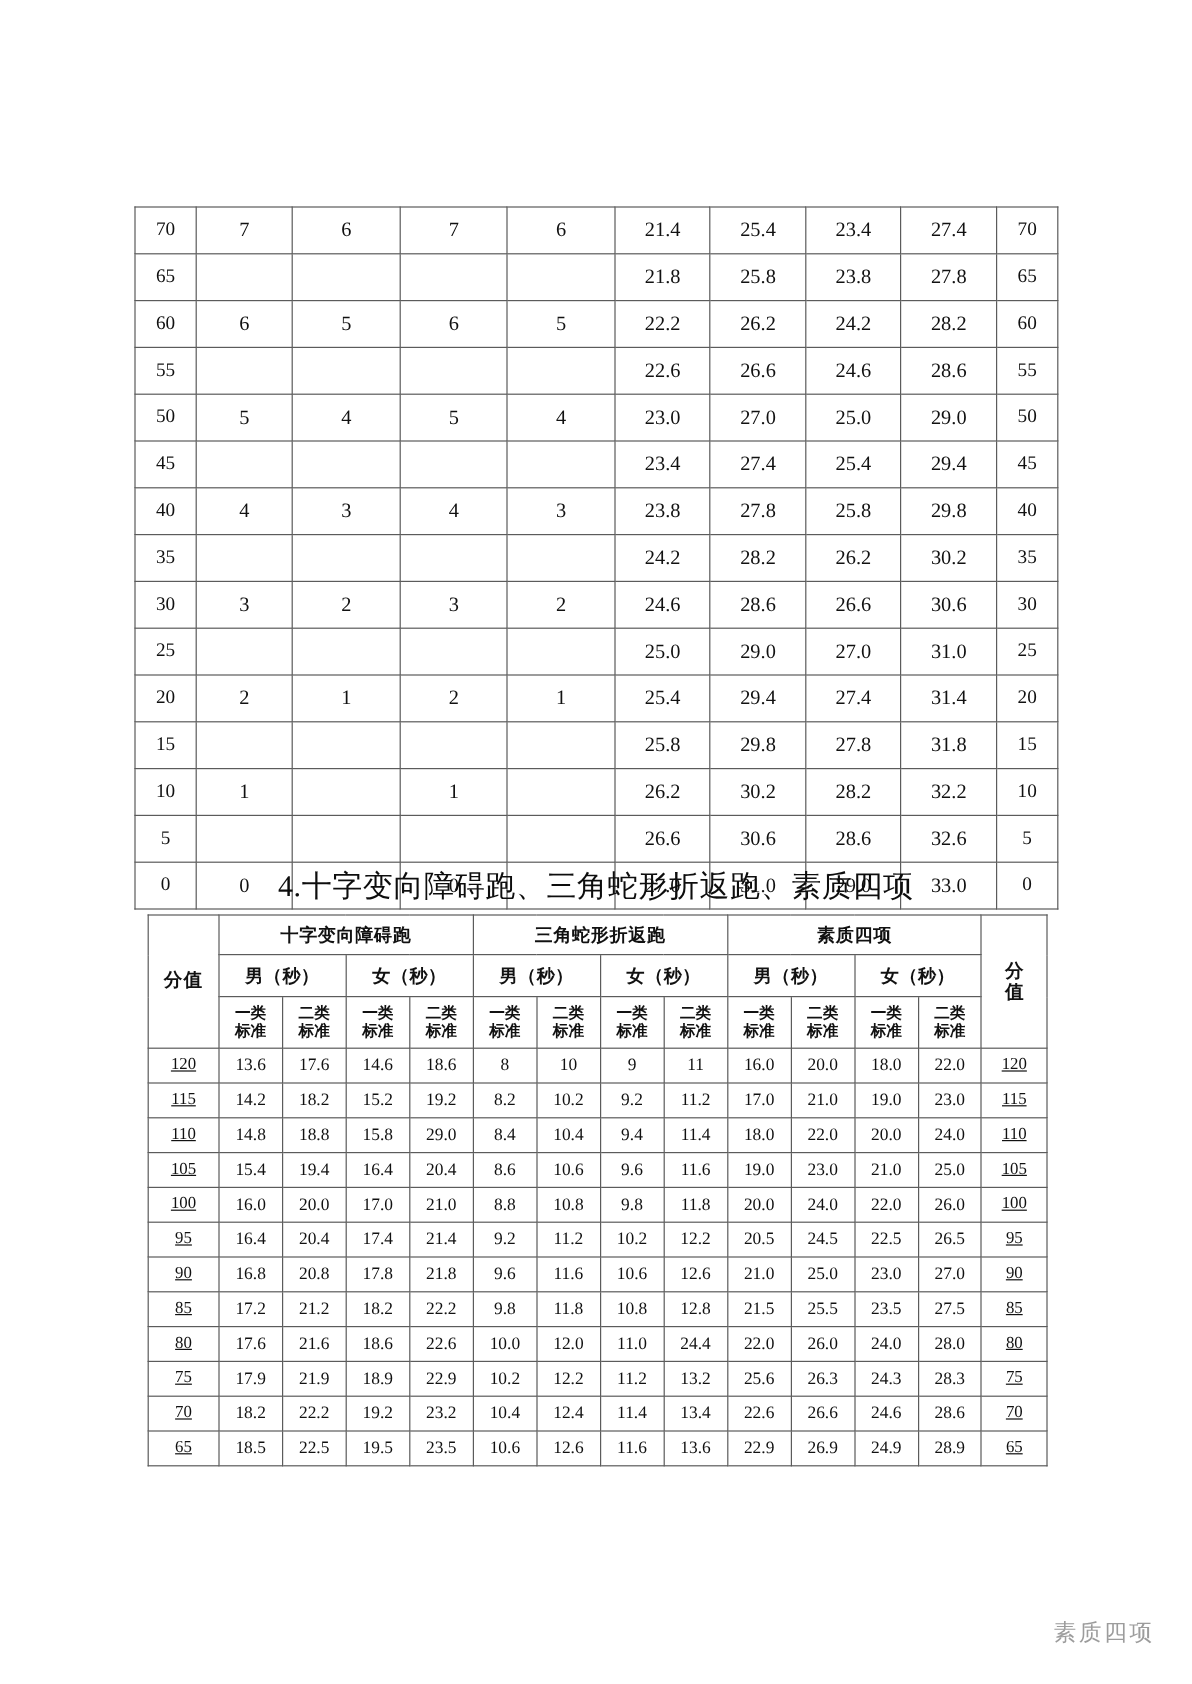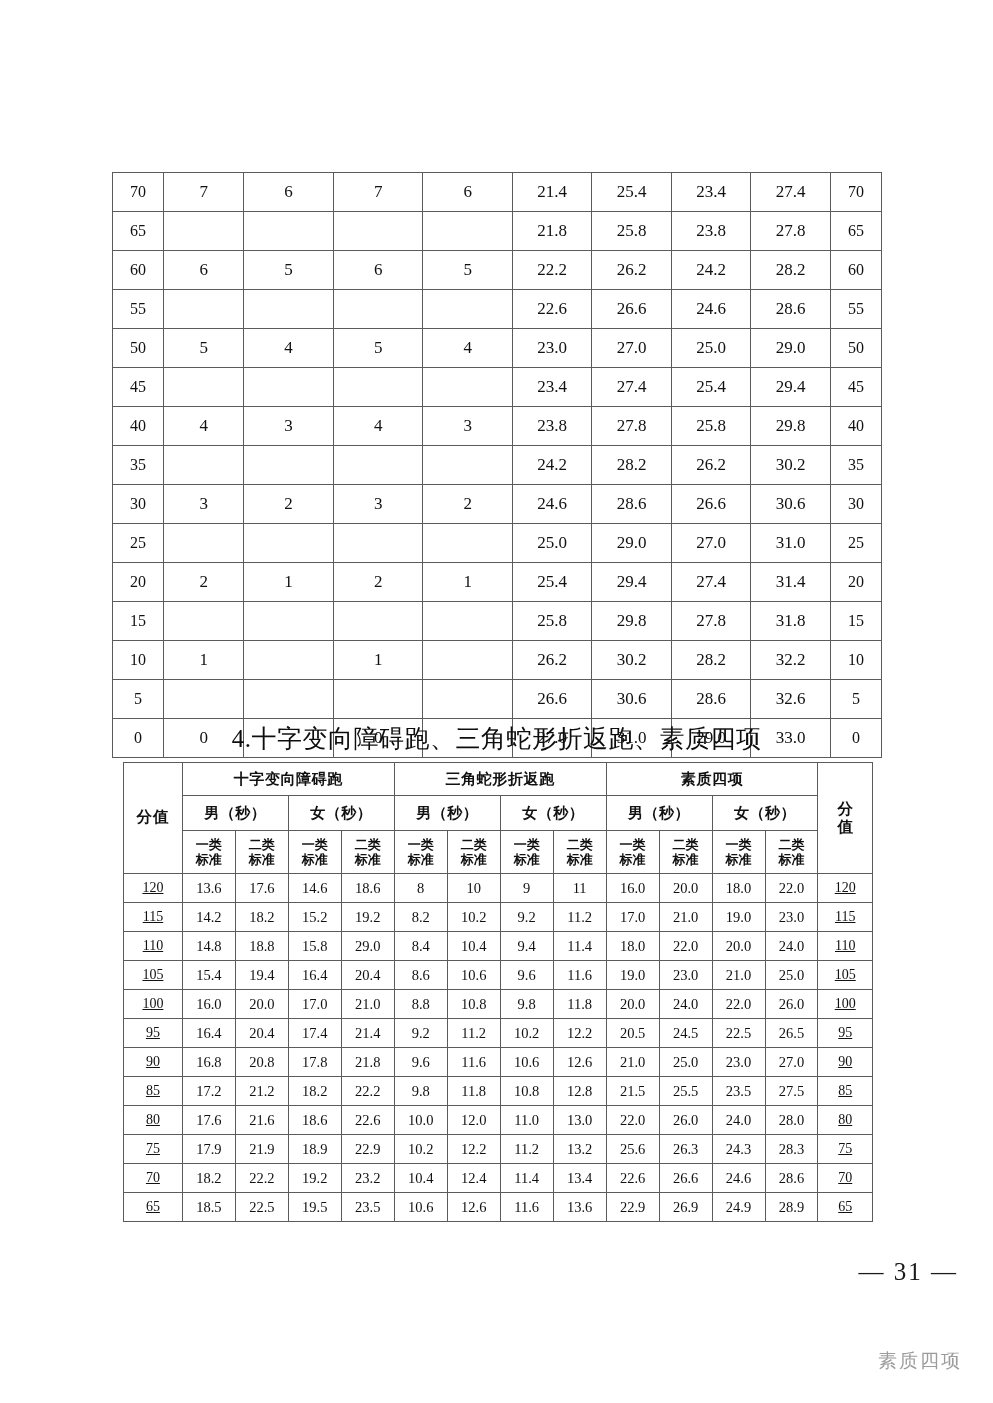--- a/index.html
+++ b/index.html
@@ -576,21 +576,21 @@
           </tr>
           <tr>
             <td class="data-score">80</td>
             <td>17.6</td>
             <td>21.6</td>
             <td>18.6</td>
             <td>22.6</td>
             <td>10.0</td>
             <td>12.0</td>
             <td>11.0</td>
-            <td>13.0</td>
+            <td>24.4</td>
             <td>22.0</td>
             <td>26.0</td>
             <td>24.0</td>
             <td>28.0</td>
             <td class="data-score">80</td>
           </tr>
           <tr>
             <td class="data-score">75</td>
             <td>17.9</td>
             <td>21.9</td>
@@ -635,16 +635,15 @@
             <td>22.9</td>
             <td>26.9</td>
             <td>24.9</td>
             <td>28.9</td>
             <td class="data-score">65</td>
           </tr>
         </tbody>
     </table>
   </div>
 
-  <div id="page-number">— 31 —</div>
   <div id="watermark">素质四项</div>
 
 </div>
 
 </body></html>

